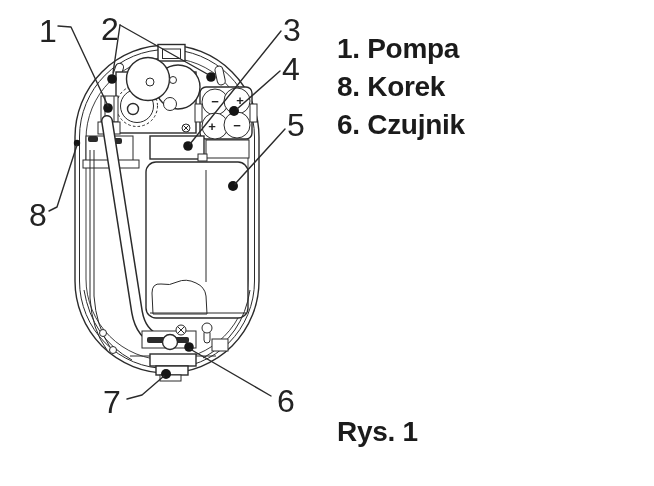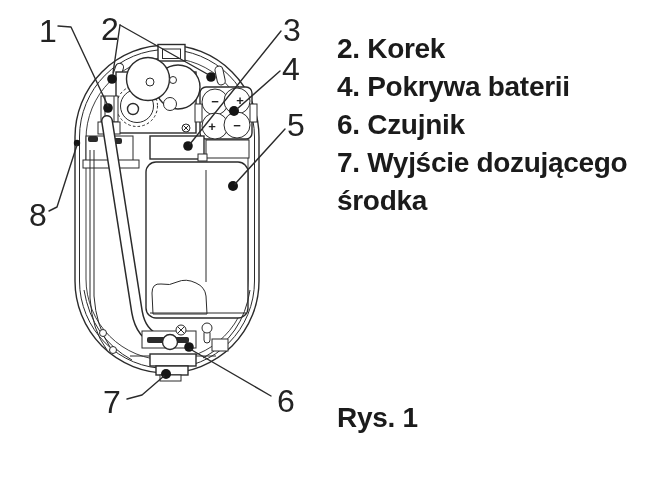--- a/index.html
+++ b/index.html
@@ -2,21 +2,21 @@
 <html><head>
 <meta charset="utf-8">
 <style>
   html,body{margin:0;padding:0;background:#fff;}
   .stage{position:relative;width:654px;height:486px;background:#ffffff;overflow:hidden;
          font-family:"Liberation Sans",sans-serif;}
   .diagram{position:absolute;left:0;top:0;width:330px;height:486px;}
   .legend{position:absolute;left:337px;top:30px;width:306px;color:#1b1b1b;
           font-size:28px;line-height:38px;font-weight:bold;letter-spacing:-0.3px;}
   .legend-item{white-space:normal;}
-  .caption{position:absolute;left:337px;top:402px;color:#1b1b1b;
+  .caption{position:absolute;left:337px;top:416px;color:#1b1b1b;
            font-size:28px;font-weight:bold;letter-spacing:-0.3px;}
   svg .ln{stroke:#2b2b2b;fill:none;stroke-width:1.4;stroke-linecap:round;stroke-linejoin:round;}
   svg .thin{stroke:#2b2b2b;fill:none;stroke-width:1;}
   svg .wht{fill:#ffffff;stroke:#2b2b2b;stroke-width:1.4;}
   svg .whthin{fill:#ffffff;stroke:#2b2b2b;stroke-width:1;}
   svg .dark{fill:#2b2b2b;stroke:none;}
   svg .dot{fill:#151515;stroke:none;}
   svg .num{font-family:"Liberation Sans",sans-serif;font-size:32px;fill:#232323;}
   svg .term{font-family:"Liberation Sans",sans-serif;font-size:13px;font-weight:bold;fill:#232323;}
 </style>
@@ -160,20 +160,19 @@
       <text class="num" x="292" y="41" text-anchor="middle">3</text>
       <text class="num" x="291" y="80" text-anchor="middle">4</text>
       <text class="num" x="296" y="136" text-anchor="middle">5</text>
       <text class="num" x="286" y="412" text-anchor="middle">6</text>
       <text class="num" x="112" y="413" text-anchor="middle">7</text>
       <text class="num" x="38" y="226" text-anchor="middle">8</text>
     </g>
   </svg>
 
   <div class="legend">
-    <div class="legend-item">2. Korek</div>
-    <div class="legend-item">4. Pokrywa baterii</div>
+    <div class="legend-item">1. Pompa</div>
+    <div class="legend-item">8. Korek</div>
     <div class="legend-item">6. Czujnik</div>
-    <div class="legend-item">7. Wyjście dozującego środka</div>
   </div>
 
   <div class="caption">Rys. 1</div>
 </div>
 
 </body></html>

